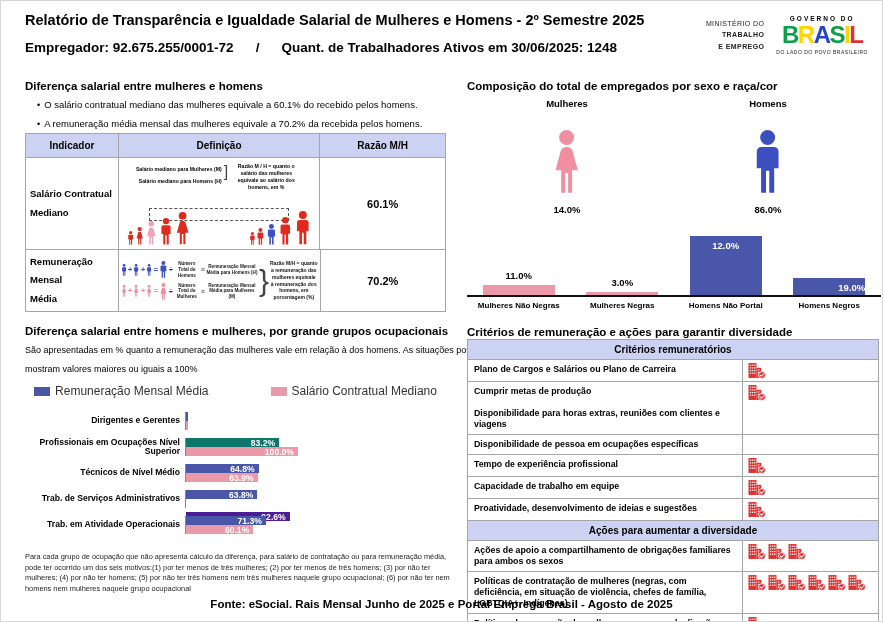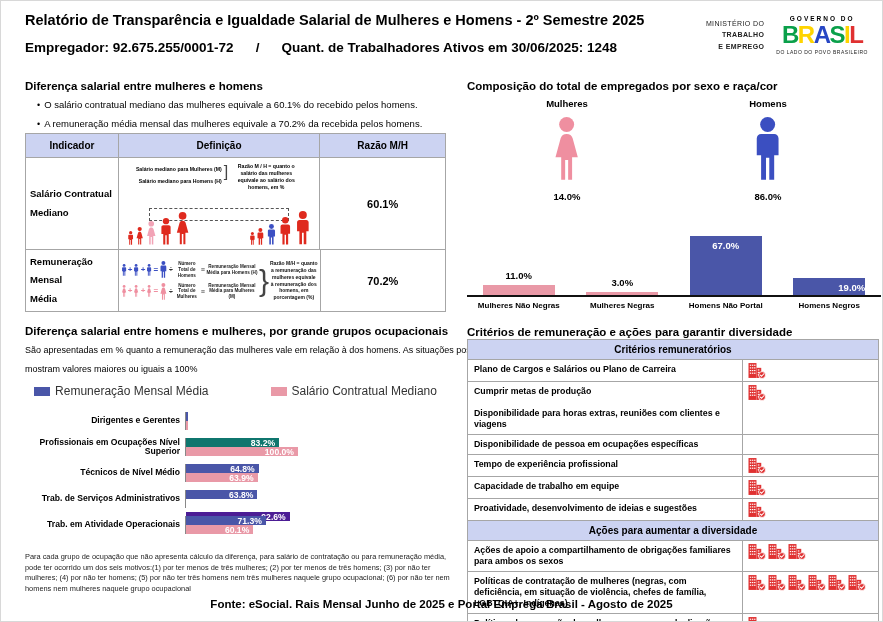--- a/index.html
+++ b/index.html
@@ -56,21 +56,21 @@
   .leg-sw{width:16px;height:9px;display:inline-block;}
   .occ-chart{position:absolute;left:24px;top:407px;width:421px;}
   .occ-group{position:relative;height:26px;display:flex;align-items:center;}
   .occ-label{width:160px;text-align:right;font-size:8.6px;font-weight:bold;padding-right:5px;box-sizing:border-box;line-height:1.1;}
   .occ-bars{position:relative;height:18px;flex:1;border-left:1px solid #888;}
   .occ-bar{position:absolute;left:0;height:9px;display:flex;align-items:center;justify-content:flex-end;}
   .occ-bar span{color:#fff;font-size:8.6px;font-weight:bold;padding-right:4px;white-space:nowrap;}
   .footnote{position:absolute;left:24px;top:551px;width:428px;font-size:7.4px;line-height:1.42;color:#222;}
   
   .sexgrp{position:absolute;text-align:center;width:120px;}
-  .sexgrp .glabel{font-size:9.5px;font-weight:bold;margin-bottom:8px;}
+  .sexgrp .glabel{font-size:9.5px;font-weight:bold;margin-bottom:21px;}
   .sexgrp .gval{font-size:9.5px;font-weight:bold;margin-top:6px;}
   .comp-chart{position:absolute;left:466px;top:205px;width:414px;height:91px;}
   .comp-base{position:absolute;left:0;bottom:0;width:100%;height:2px;background:#111;}
   .comp-bar{position:absolute;bottom:2px;}
   .comp-val{position:absolute;font-size:9.5px;font-weight:bold;white-space:nowrap;}
   .comp-cats{position:absolute;left:466px;top:300px;width:414px;display:flex;}
   .comp-cat{flex:1;text-align:center;font-size:8px;font-weight:bold;}
   
   .crit-table{position:absolute;left:466px;top:338px;width:412px;border:1px solid #a6a6a6;box-sizing:border-box;}
   .crit-header{background:#ccd3f2;text-align:center;font-size:10px;font-weight:bold;padding:4px 2px;border-bottom:1px solid #a6a6a6;}
@@ -328,21 +328,21 @@
         </svg></div>
     <div class="gval">86.0%</div>
   </div>
   <div class="comp-chart" id="comp-chart">
     <div class="comp-base"></div>
   <div class="comp-bar" style="left: 15.75px; width: 72px; height: 9.68px; background: rgb(233, 153, 167);"></div>
       <div class="comp-val" style="left: 15.75px; width: 72px; text-align: center; color: rgb(0, 0, 0); bottom: 15.68px;">11.0%</div>
       <div class="comp-bar" style="left: 119.25px; width: 72px; height: 2.64px; background: rgb(233, 153, 167);"></div>
       <div class="comp-val" style="left: 119.25px; width: 72px; text-align: center; color: rgb(0, 0, 0); bottom: 8.64px;">3.0%</div>
       <div class="comp-bar" style="left: 222.75px; width: 72px; height: 58.96px; background: rgb(74, 86, 168);"></div>
-      <div class="comp-val" style="left: 222.75px; width: 72px; text-align: center; color: rgb(255, 255, 255); bottom: 45.96px;">67.0%</div>
+      <div class="comp-val" style="left: 222.75px; width: 72px; text-align: center; color: rgb(255, 255, 255); bottom: 45.96px;">12.0%</div>
       <div class="comp-bar" style="left: 326.25px; width: 72px; height: 16.72px; background: rgb(74, 86, 168);"></div>
       <div class="comp-val" style="left: 326.25px; width: 72px; text-align: right; color: rgb(255, 255, 255); bottom: 3.72px;">19.0%</div>
     </div>
   <div class="comp-cats" id="comp-cats">
       <div class="comp-cat">Mulheres Não Negras</div>
       <div class="comp-cat">Mulheres Negras</div>
       <div class="comp-cat">Homens Não Portal</div>
       <div class="comp-cat">Homens Negros</div>
     </div>
 

